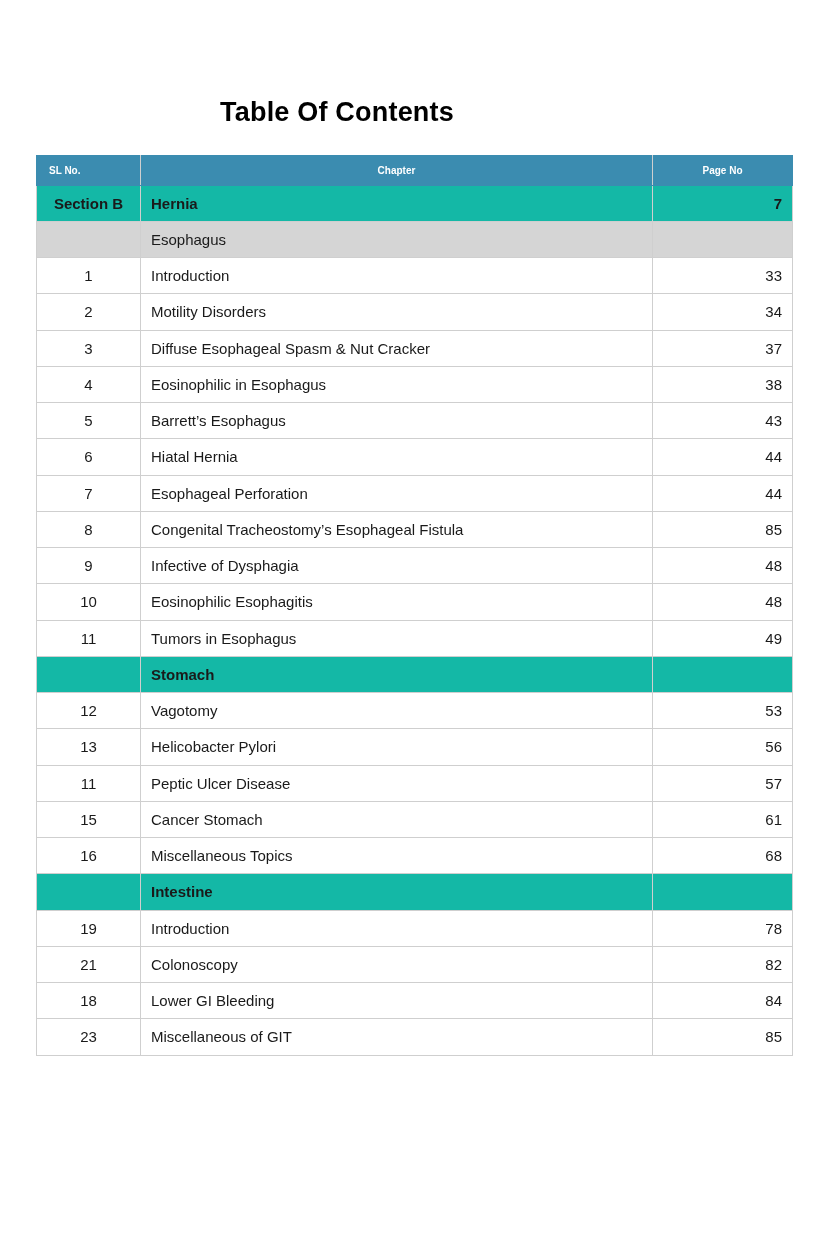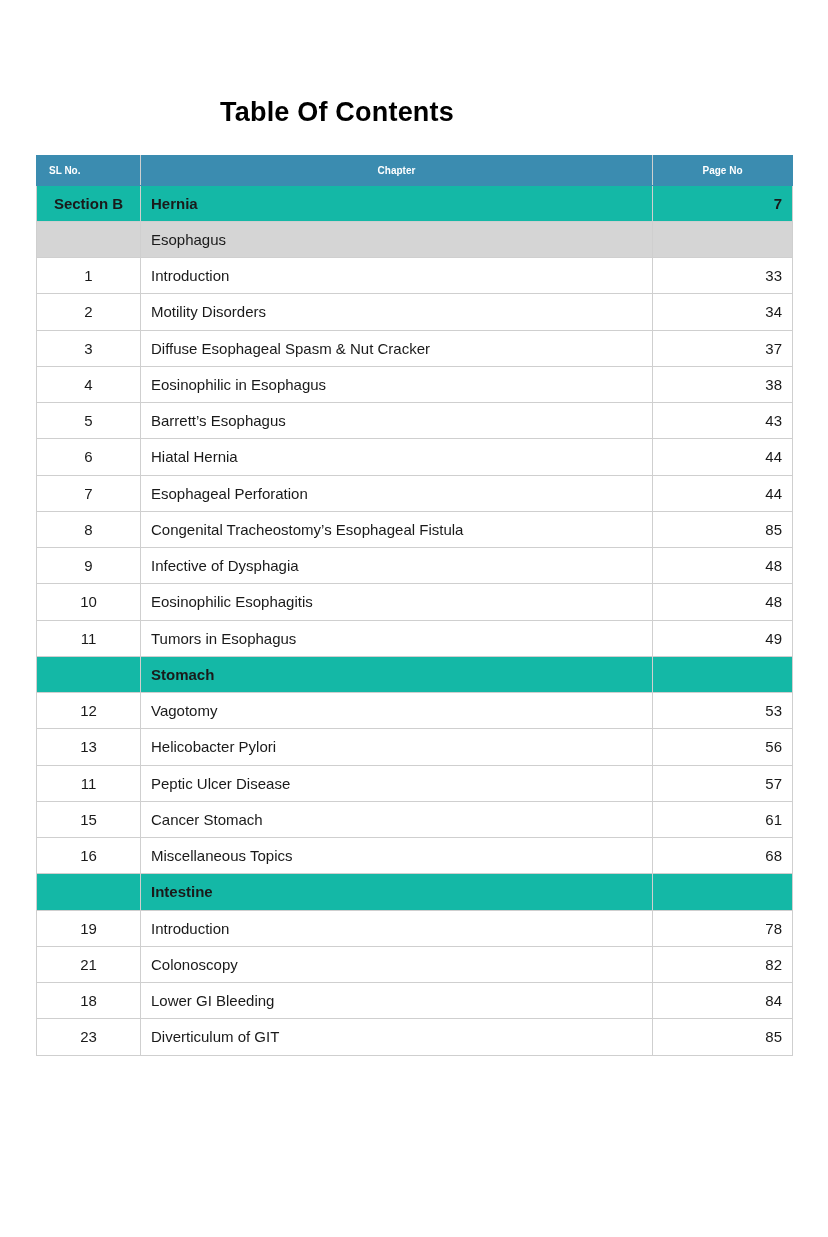--- a/index.html
+++ b/index.html
@@ -231,20 +231,20 @@
             <td class="ch">Colonoscopy</td>
             <td class="pg">82</td>
           </tr>
           <tr class="normal">
             <td class="sl">18</td>
             <td class="ch">Lower GI Bleeding</td>
             <td class="pg">84</td>
           </tr>
           <tr class="normal">
             <td class="sl">23</td>
-            <td class="ch">Diverticulum of GIT</td>
+            <td class="ch">Miscellaneous of GIT</td>
             <td class="pg">85</td>
           </tr>
         </tbody>
     </table>
   </div>
 
 </div>
 
 </body></html>

